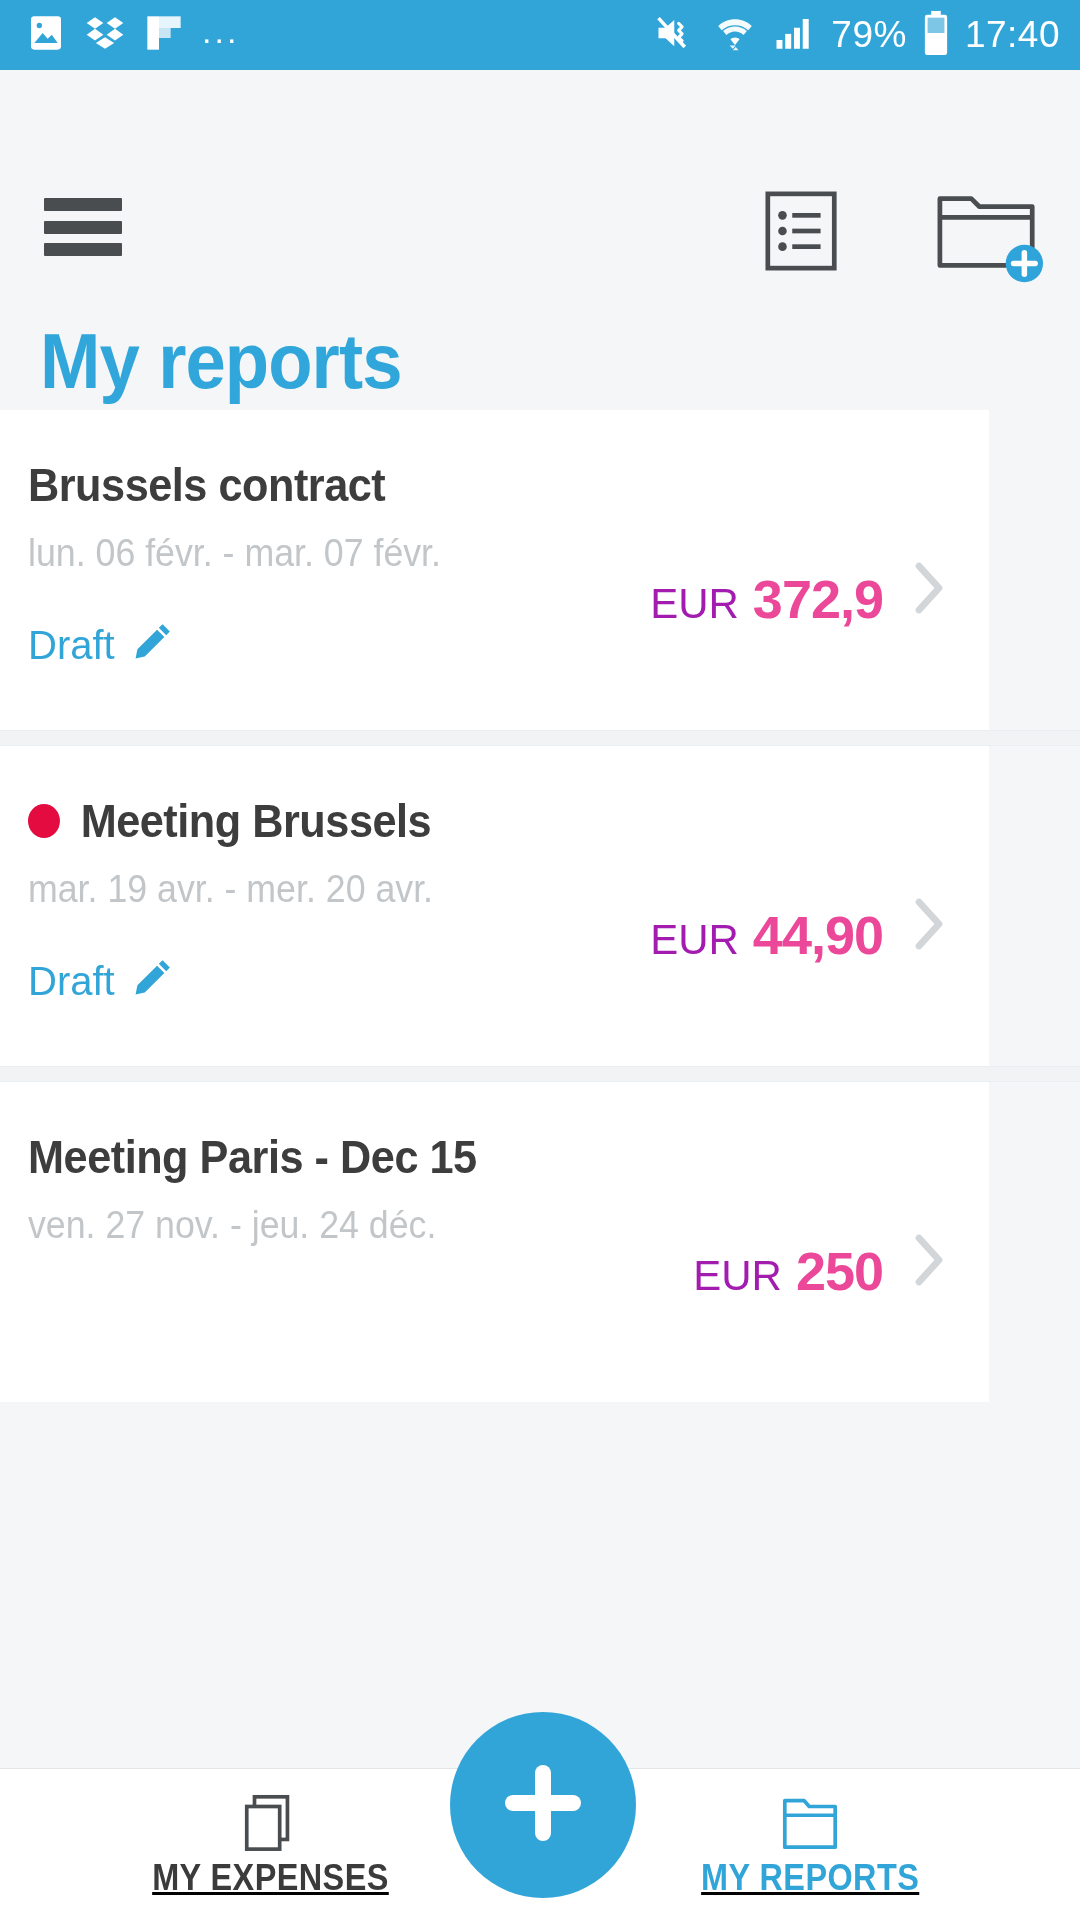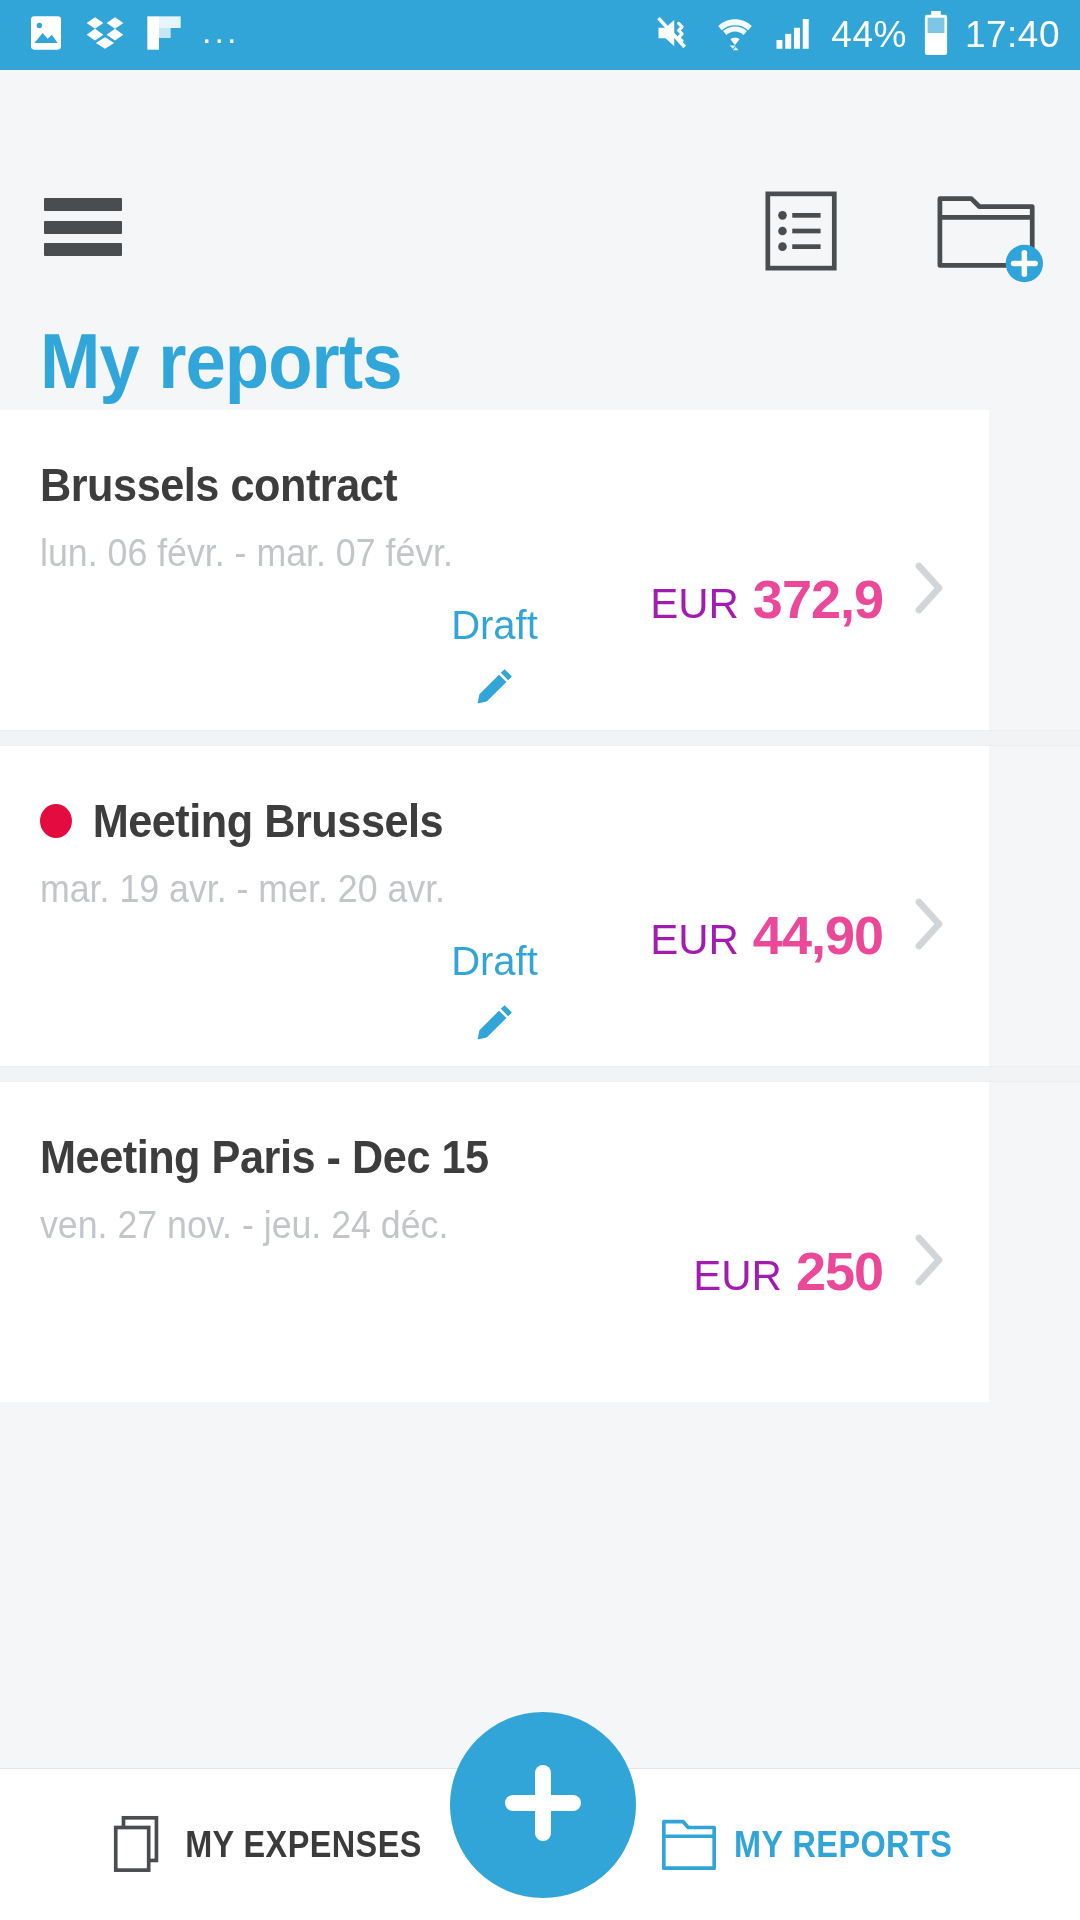--- a/index.html
+++ b/index.html
@@ -51,45 +51,44 @@
     line-height:1;
   }
 
   
   .list{ width:1080px; background:#f4f6f8; }
   .sep{ height:16px; background:#f1f3f5; border-top:1px solid #eceff1; border-bottom:1px solid #eceff1;}
   .report{
     position:relative;
     width:989px;
     background:#ffffff;
-    padding:48px 40px 40px 40px;
+    padding:48px 40px 40px 28px;
     height:320px;
   }
   .r-title{
     display:flex; align-items:center; gap:22px;
     font-size:46px; font-weight:700; color:#3d3d3d;
     letter-spacing:-0.5px;
     transform:scaleX(0.94); transform-origin:left center;
     white-space:nowrap;
   }
   .reddot{
     width:34px; height:34px; border-radius:50%;
     background:#e30b3f; flex:none;
   }
   .r-dates{
     margin-top:20px;
     font-size:38px; color:#c2c6c9; font-weight:400;
     transform:scaleX(0.94); transform-origin:left center;
     white-space:nowrap;
   }
   .r-status{
-    margin-top:28px;
+    margin-top:44px;
     display:flex; align-items:center; gap:16px;
     font-size:40px;
-    flex-direction:column;
   }
   .r-status.draft{ color:#32a5d8; }
   .r-status.open{ color:#3d4f4d; }
 
   .r-amount{
     position:absolute; right:106px; top:158px;
     display:flex; align-items:baseline; gap:14px;
     white-space:nowrap;
   }
   .cur{ font-size:42px; color:#a21caf; font-weight:400; letter-spacing:0px; }
@@ -102,23 +101,24 @@
   
   .spacer{ background:#f4f6f8; }
   .bottomnav{
     position:absolute; left:0; bottom:0;
     width:1080px; height:152px;
     background:#ffffff;
     border-top:1px solid #e3e6e8;
     display:flex;
   }
   .navitem{
-    flex:1; display:flex; flex-direction:row;
+    flex:1; display:flex; flex-direction:column;
     align-items:center; justify-content:center; 
     cursor:pointer;
+    text-decoration:underline;
   }
   .nav-label{
     font-size:36px; font-weight:700; letter-spacing:0.5px;
     transform:scaleX(0.9);
   }
   .nav-expenses .nav-label{ color:#3b3b3b; }
   .nav-reports .nav-label{ color:#32a5d8; }
 
   .fab{
     position:absolute; left:450px; bottom:22px;
@@ -172,21 +172,21 @@
       </svg>
     </span>
     <span>
       <svg width="46" height="42" viewBox="0 0 24 24">
         <rect x="2" y="16" width="3.4" height="5" fill="#fff"></rect>
         <rect x="7" y="12.5" width="3.4" height="8.5" fill="#fff"></rect>
         <rect x="12" y="9" width="3.4" height="12" fill="#fff"></rect>
         <rect x="17" y="4" width="3.4" height="17" fill="#fff"></rect>
       </svg>
     </span>
-    <span class="sb-text">44%</span>
+    <span class="sb-text">79%</span>
     <span>
       <svg width="30" height="46" viewBox="0 0 14 24">
         <rect x="4.5" y="0.5" width="5" height="2.2" fill="#fff"></rect>
         <rect x="1.2" y="2.5" width="11.6" height="21" rx="1.2" fill="#fff"></rect>
         <rect x="2.6" y="4" width="8.8" height="8" fill="#7ec6e6"></rect>
       </svg>
     </span>
     <span class="sb-text">17:40</span>
   </div>
 </div>

